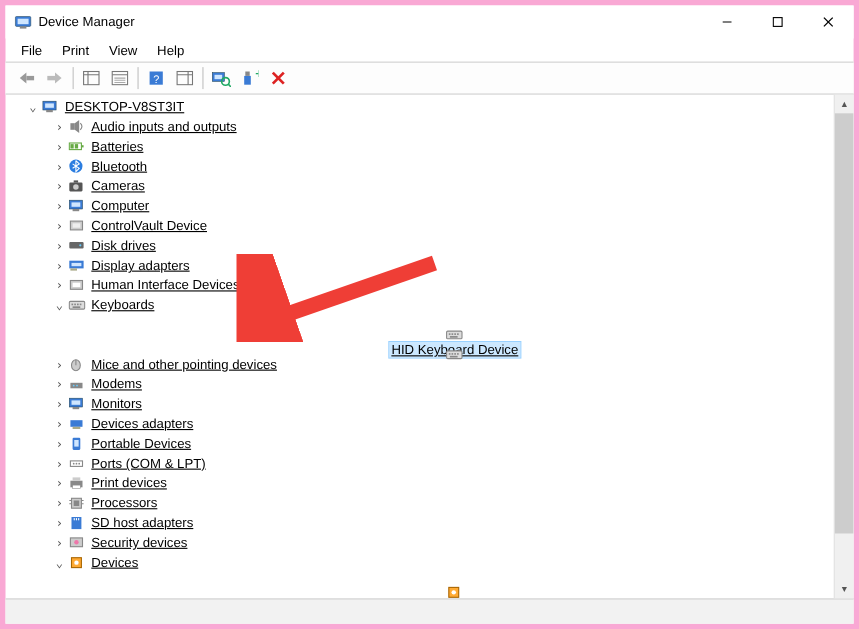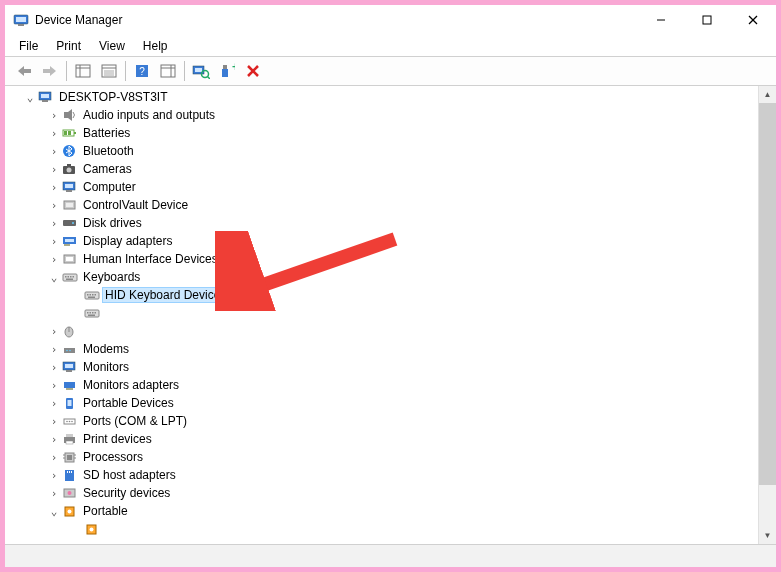--- a/index.html
+++ b/index.html
@@ -154,28 +154,29 @@
   .node .dev-icon {
     width: 18px;
     height: 16px;
     display: inline-flex;
     align-items: center;
     justify-content: center;
     margin-right: 2px;
   }
   .node .label {
     padding: 0 2px;
+    text-decoration: underline;
   }
   .node.selected .label {
     background: #cce8ff;
     outline: 1px solid #99d1ff;
   }
   .indent-1 { padding-left: 14px; }
   .indent-2 { padding-left: 38px; }
-  .indent-3 { padding-left: 60px; }
+  .indent-3 { padding-left: 60px; flex-direction: column; }
 
   
   svg { display:block; }
 
   
   .red-arrow {
     position: absolute;
     pointer-events: none;
   }
 </style>
@@ -452,20 +453,21 @@
     </div>
 
     <div class="node indent-2">
       <span class="expander">›</span>
       <span class="dev-icon">
             <svg width="16" height="14">
               <ellipse cx="7" cy="8" rx="4" ry="5" fill="#ccc" stroke="#888"></ellipse>
               <line x1="7" y1="3" x2="7" y2="8" stroke="#888"></line>
             </svg>
           </span>
+      <span class="label">Mice and other pointing devices</span>
     </div>
 
     <div class="node indent-2">
       <span class="expander">›</span>
       <span class="dev-icon">
             <svg width="16" height="14">
               <rect x="2" y="6" width="11" height="5" fill="#888"></rect>
               <circle cx="5" cy="8.5" r="0.8" fill="#6cf"></circle>
               <circle cx="8" cy="8.5" r="0.8" fill="#6cf"></circle>
             </svg>
@@ -486,21 +488,21 @@
     </div>
 
     <div class="node indent-2">
       <span class="expander">›</span>
       <span class="dev-icon">
             <svg width="16" height="14">
               <rect x="2" y="4" width="11" height="6" fill="#3a7bd5"></rect>
               <rect x="4" y="10" width="7" height="2" fill="#aa8"></rect>
             </svg>
           </span>
-      <span class="label">Monitors adapters</span>
+      <span class="label">Devices adapters</span>
     </div>
 
     <div class="node indent-2">
       <span class="expander">›</span>
       <span class="dev-icon">
             <svg width="16" height="14">
               <rect x="4" y="2" width="7" height="11" rx="1" fill="#3a7bd5"></rect>
               <rect x="5.5" y="4" width="4" height="6" fill="#cfe6ff"></rect>
             </svg>
           </span>
@@ -572,21 +574,21 @@
     </div>
 
     <div class="node indent-2">
       <span class="expander">⌄</span>
       <span class="dev-icon">
             <svg width="16" height="14">
               <rect x="3" y="3" width="9" height="9" fill="#fa3" stroke="#a60"></rect>
               <circle cx="7.5" cy="7.5" r="2" fill="#fff"></circle>
             </svg>
           </span>
-      <span class="label">Portable</span>
+      <span class="label">Devices</span>
     </div>
 
     <div class="node indent-3">
       <span class="expander blank">›</span>
       <span class="dev-icon">
             <svg width="16" height="14">
               <rect x="3" y="3" width="9" height="9" fill="#fa3" stroke="#a60"></rect>
               <circle cx="7.5" cy="7.5" r="2" fill="#fff"></circle>
             </svg>
           </span>

